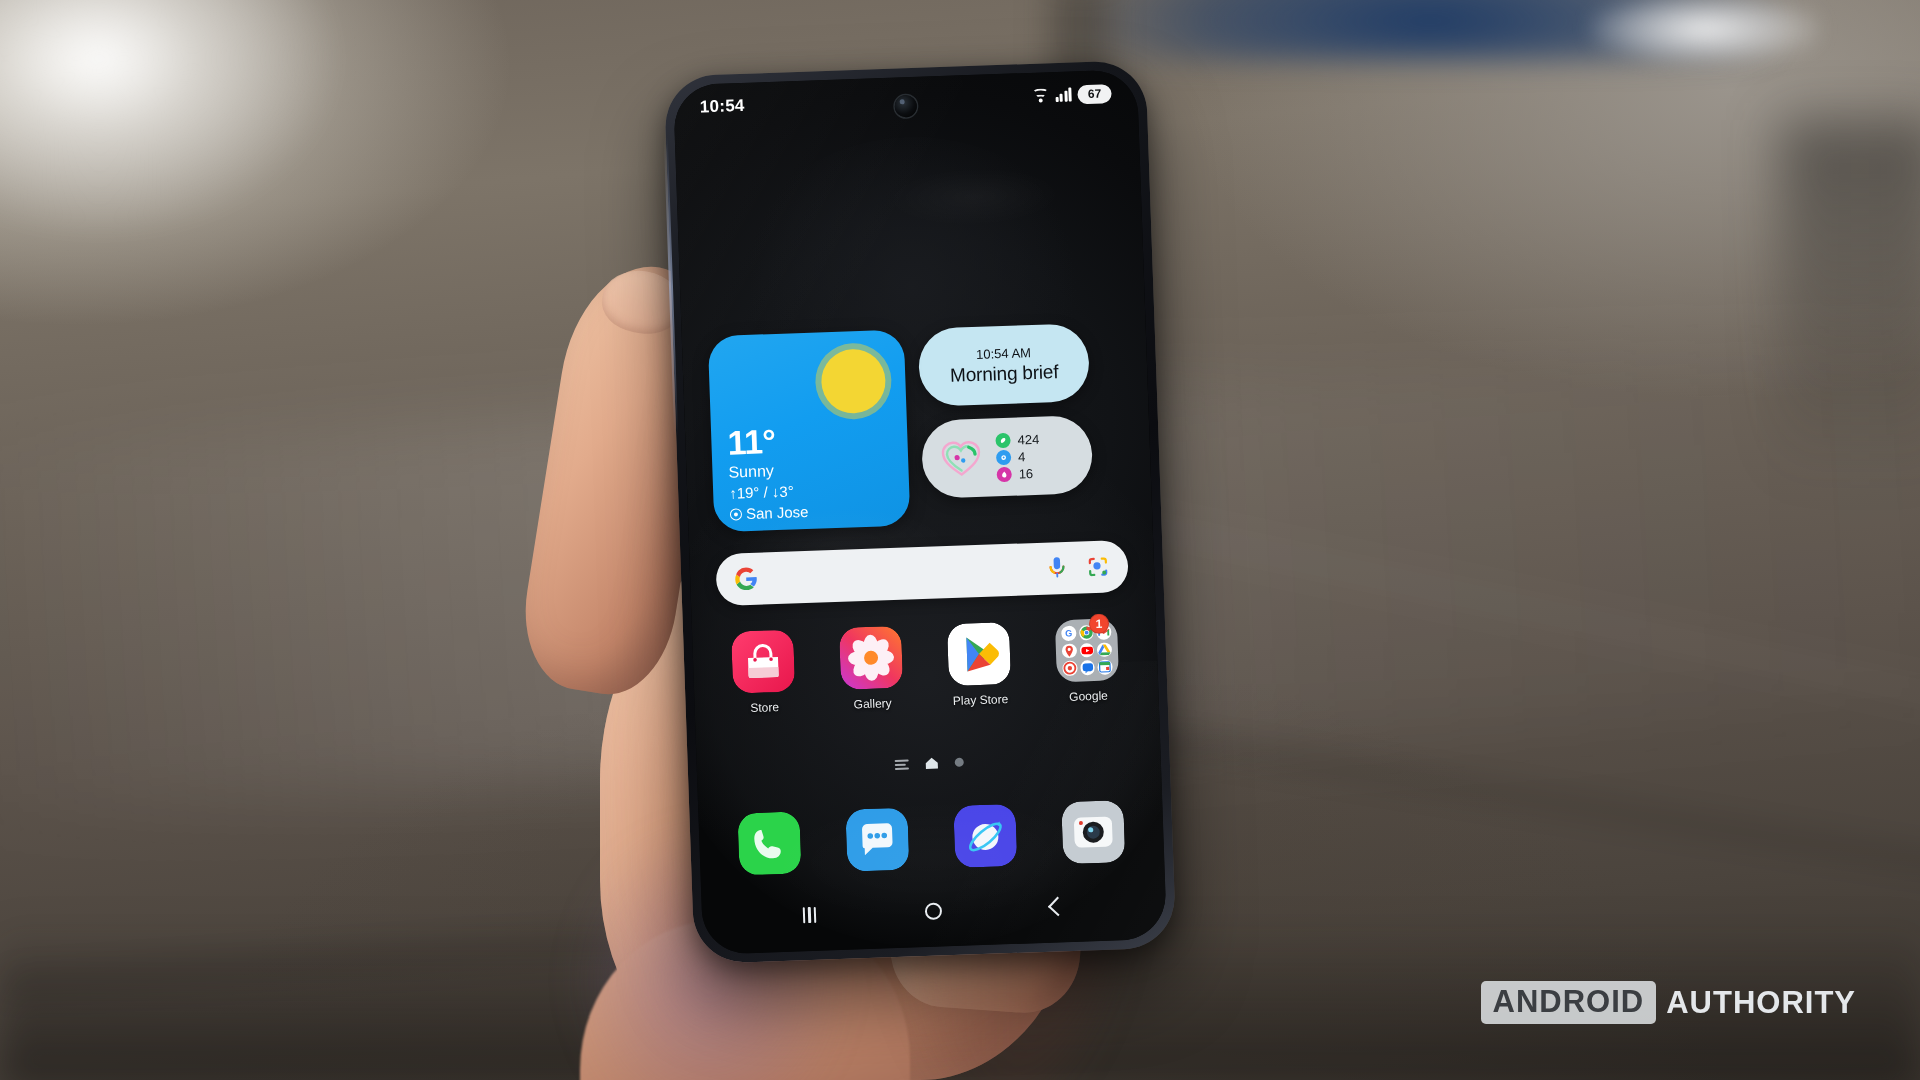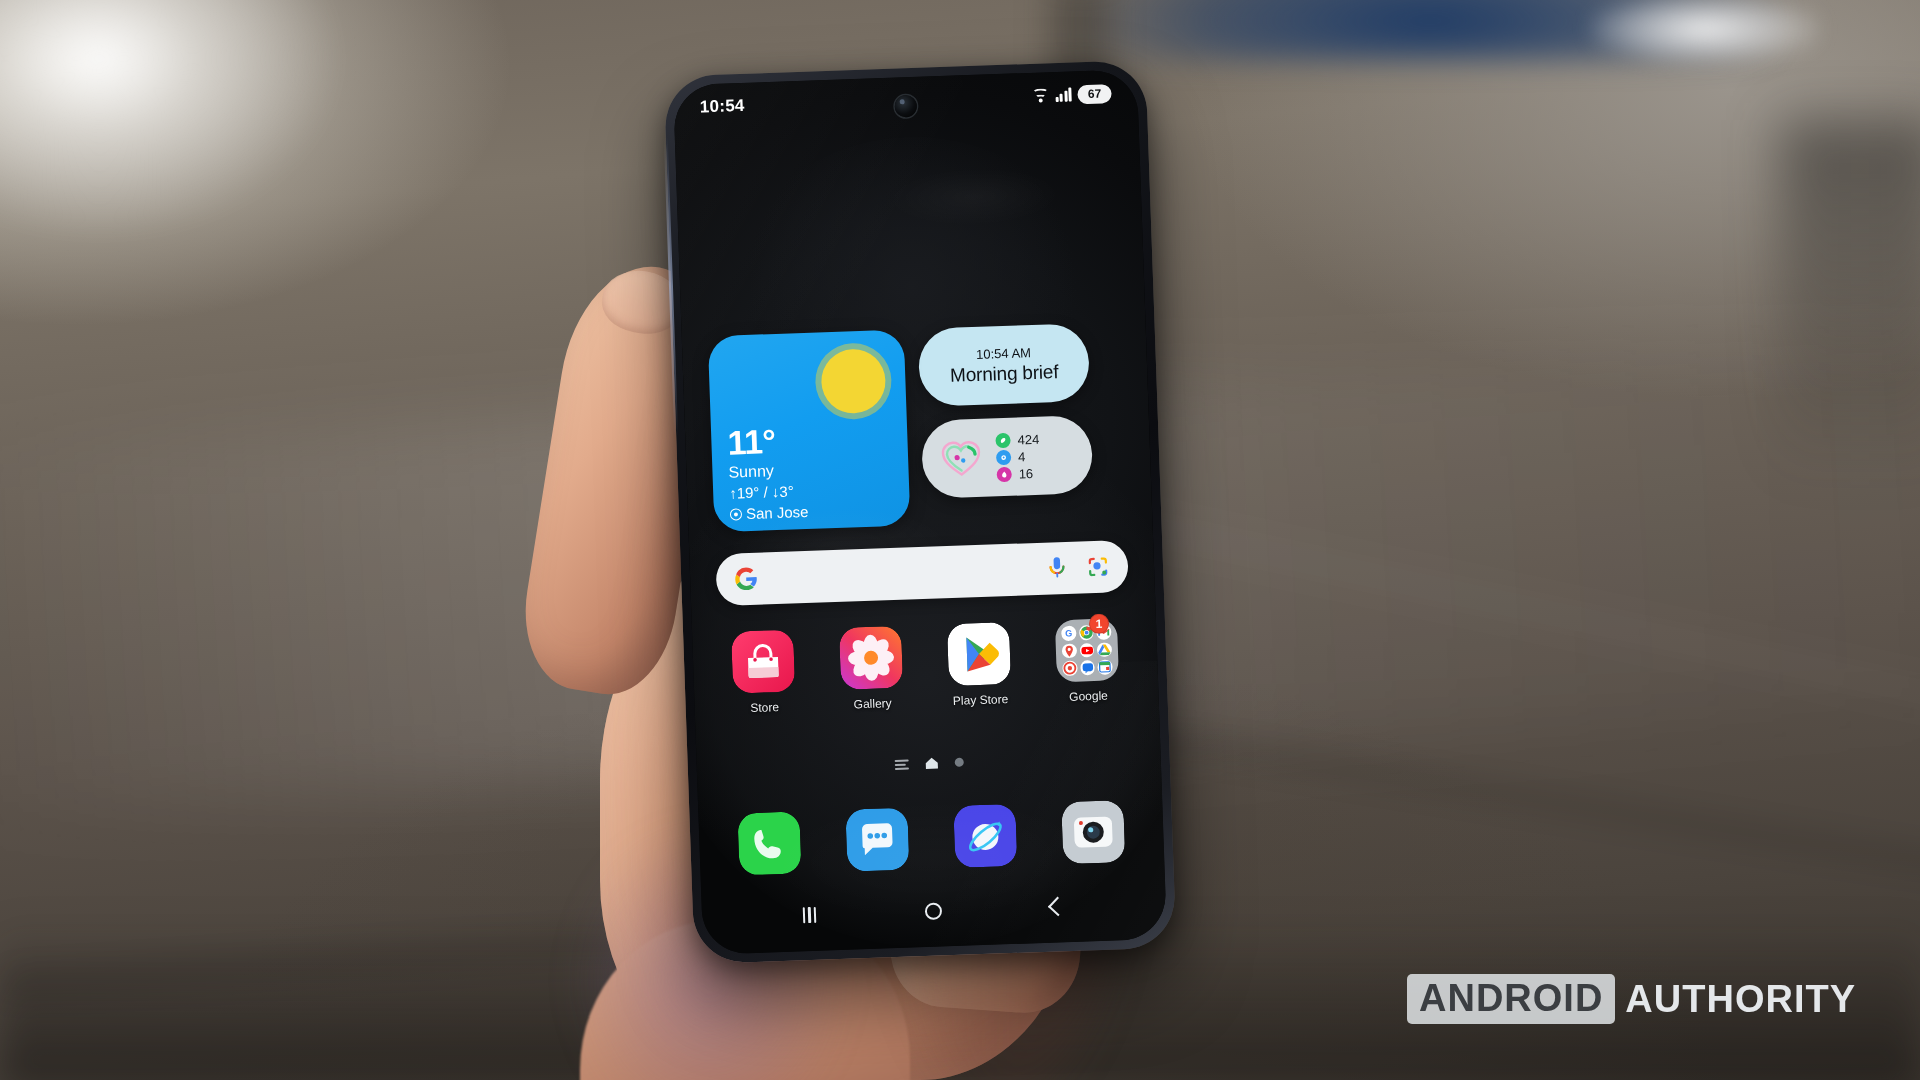--- a/index.html
+++ b/index.html
@@ -320,21 +320,21 @@
     background:
       radial-gradient(ellipse 160px 60px at 32% 54%, rgba(255,255,255,0.035), rgba(255,255,255,0) 70%),
       radial-gradient(ellipse 120px 40px at 64% 14%, rgba(255,255,255,0.03), rgba(255,255,255,0) 72%),
       radial-gradient(ellipse 220px 80px at 50% 90%, rgba(255,255,255,0.025), rgba(255,255,255,0) 75%);
   }
 
   
   #watermark{
     position:absolute; right:64px; bottom:56px; z-index:20;
     display:flex; align-items:center; gap:10px;
-    font-size:38px; font-weight:700; letter-spacing:1px;
+    font-size:31px; font-weight:700; letter-spacing:1px;
     font-family:"Liberation Sans", sans-serif;
   }
   .wm-box{
     background:rgba(225,228,230,0.85); color:#3b3e42;
     padding:3px 12px 4px; border-radius:5px;
   }
   .wm-text{ color:#e4e7ea; }
 </style>
 </head>
 <body>

